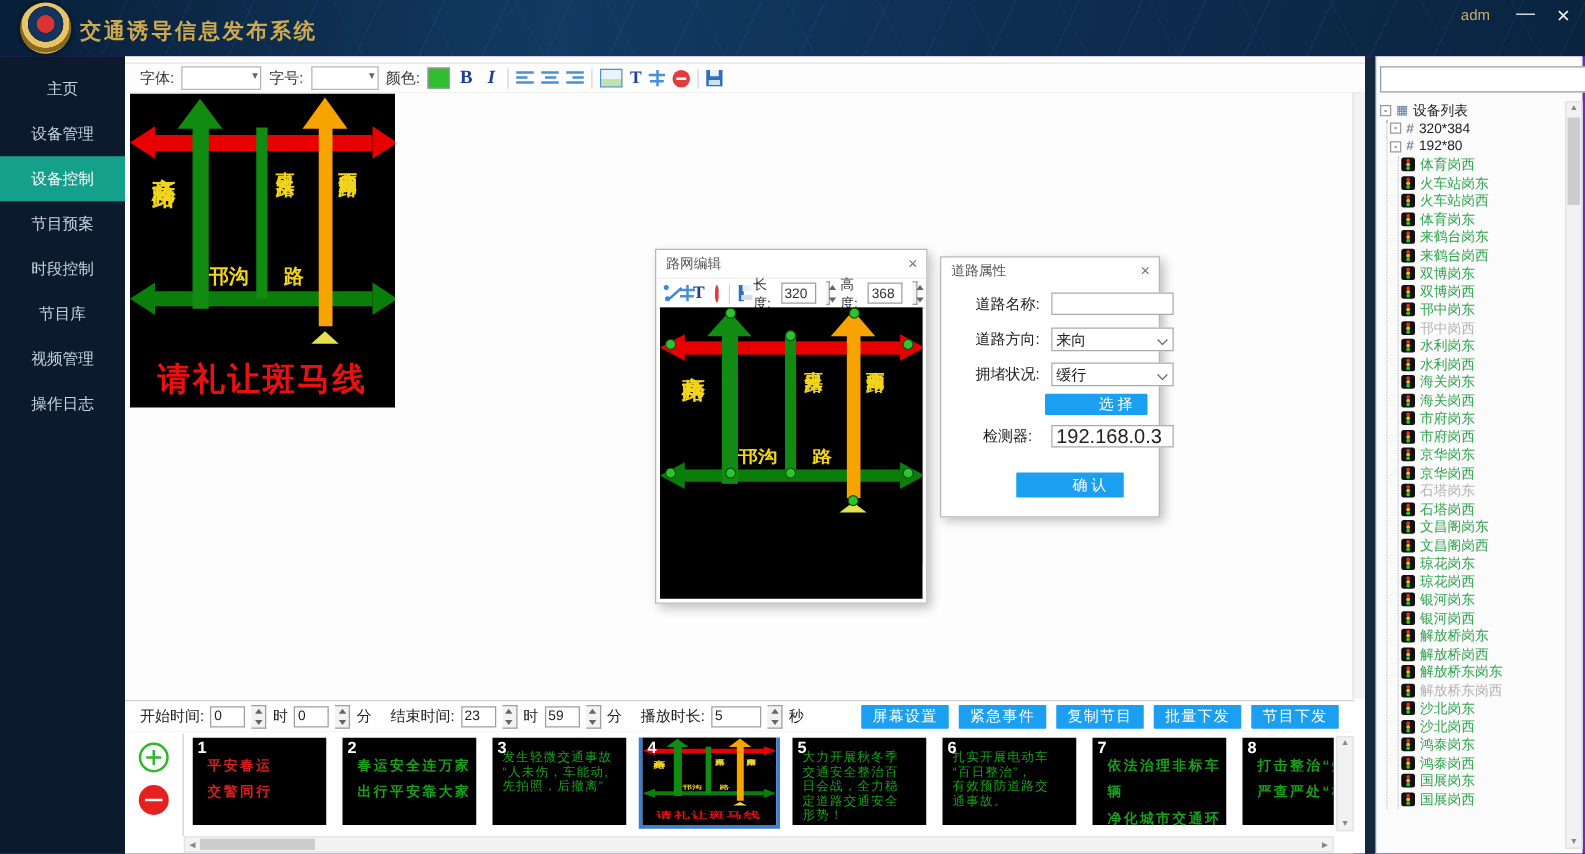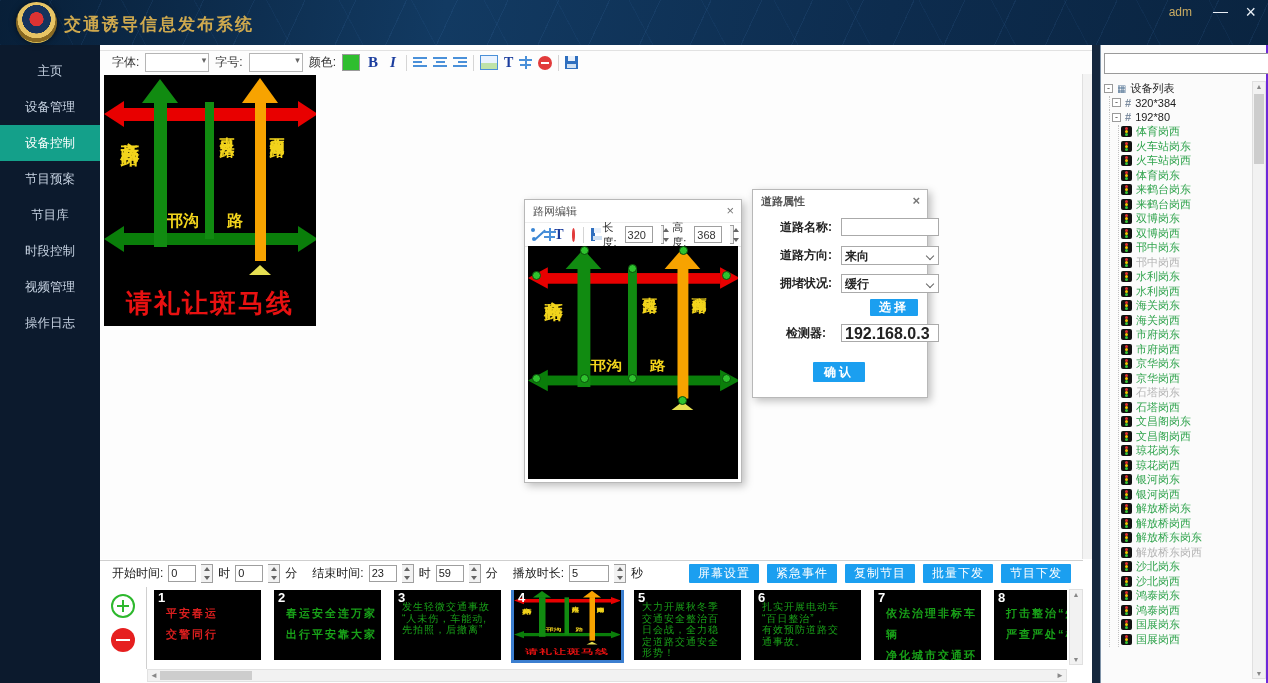--- a/index.html
+++ b/index.html
@@ -95,27 +95,27 @@
   .i-line i{position:absolute;width:4px;height:4px;border-radius:50%;background:#3a86d4;}
   .i-line i:nth-child(1){left:0;bottom:0;} .i-line i:nth-child(2){right:0;top:0;}
   .num{height:15px;border:1px solid #9f9f9f;background:#fff;font-size:11px;padding:0 2px;display:inline-flex;align-items:center;min-width:22px;}
   .spin{width:11px;height:17px;border:1px solid #9f9f9f;border-left:none;display:inline-flex;flex-direction:column;background:#f2f2f2;}
   .spin b{flex:1;position:relative;} .spin b::after{content:"";position:absolute;left:2.5px;border-style:solid;}
   .spin b.up::after{top:2px;border-width:0 3px 4px 3px;border-color:transparent transparent #666 transparent;}
   .spin b.dn::after{top:3px;border-width:4px 3px 0 3px;border-color:#666 transparent transparent transparent;}
   .dlg-canvas{position:absolute;left:3px;top:46px;width:210px;height:233px;background:#000;overflow:hidden;}
   .dot{position:absolute;width:9px;height:9px;border-radius:50%;background:#2ec22e;border:1px solid #0a4d0a;box-sizing:border-box;z-index:5;}
   
-  .dlg-prop{left:652px;top:144px;width:174px;height:207px;font-weight:bold;}
+  .dlg-prop{left:652px;top:160px;width:174px;height:207px;}
   .prow{position:absolute;left:0;display:flex;align-items:center;font-size:12px;color:#222;}
   .plabel{width:64px;text-align:center;margin-right:3px;margin-left:21px;}
   .pinput{width:98px;height:18px;border:1px solid #aaa;background:#fff;font-size:16px;line-height:18px;padding:0 3px;box-sizing:border-box;}
   .pselect{width:98px;height:19px;border:1px solid #aaa;background:#fff;font-size:12px;line-height:19px;padding:0 3px;box-sizing:border-box;position:relative;}
   .pselect::after{content:"";position:absolute;right:5px;top:6px;width:5px;height:5px;border-right:1px solid #666;border-bottom:1px solid #666;transform:rotate(45deg);}
-  .bluebtn{background:#1b9ff0;color:#fff;font-size:12px;border:none;border-radius:1px;display:flex;align-items:center;justify-content:center;cursor:pointer;letter-spacing:3px;}
+  .bluebtn{background:#1b9ff0;color:#fff;font-size:12px;border:none;border-radius:1px;display:flex;align-items:center;justify-content:center;cursor:pointer;letter-spacing:3px;padding-left:34px;}
   
   .schedule{position:absolute;left:0;top:515px;right:9px;height:24px;background:#fff;border-top:1px solid #cfcfcf;border-bottom:1px solid #cfcfcf;display:flex;align-items:center;gap:5px;padding-left:12px;font-size:12px;color:#222;}
   .sch-btns{margin-left:auto;display:flex;gap:8px;margin-right:12px;}
   .sch-btns .bluebtn{height:19px;padding:0 9px;letter-spacing:1px;}
   
   .thumbbar{position:absolute;left:0;top:540px;right:9px;bottom:0;background:#fff;}
   .addrem{position:absolute;left:0;top:2px;width:46px;bottom:14px;border-right:1px solid #d0d0d0;}
   .btn-add{position:absolute;left:11px;top:7px;width:24px;height:24px;border:2px solid #2db82d;border-radius:50%;box-sizing:border-box;cursor:pointer;}
   .btn-add::before,.btn-add::after{content:"";position:absolute;background:#2db82d;}
   .btn-add::before{left:4px;top:9px;width:12px;height:2px;} .btn-add::after{left:9px;top:4px;width:2px;height:12px;}
@@ -170,22 +170,22 @@
     <div class="win-min">—</div>
     <div class="win-close">×</div>
   </div>
 
   <div class="sidebar">
     <div class="side-list">
         <div class="side-item">主页</div>
         <div class="side-item">设备管理</div>
         <div class="side-item active">设备控制</div>
         <div class="side-item">节目预案</div>
+        <div class="side-item">时段控制</div>
         <div class="side-item">节目库</div>
-        <div class="side-item">时段控制</div>
         <div class="side-item">视频管理</div>
         <div class="side-item">操作日志</div>
       </div>
   </div>
 
   <div class="main">
 
     <div class="toolbar">
       <span>字体:</span>
       <span class="dd font"></span>

